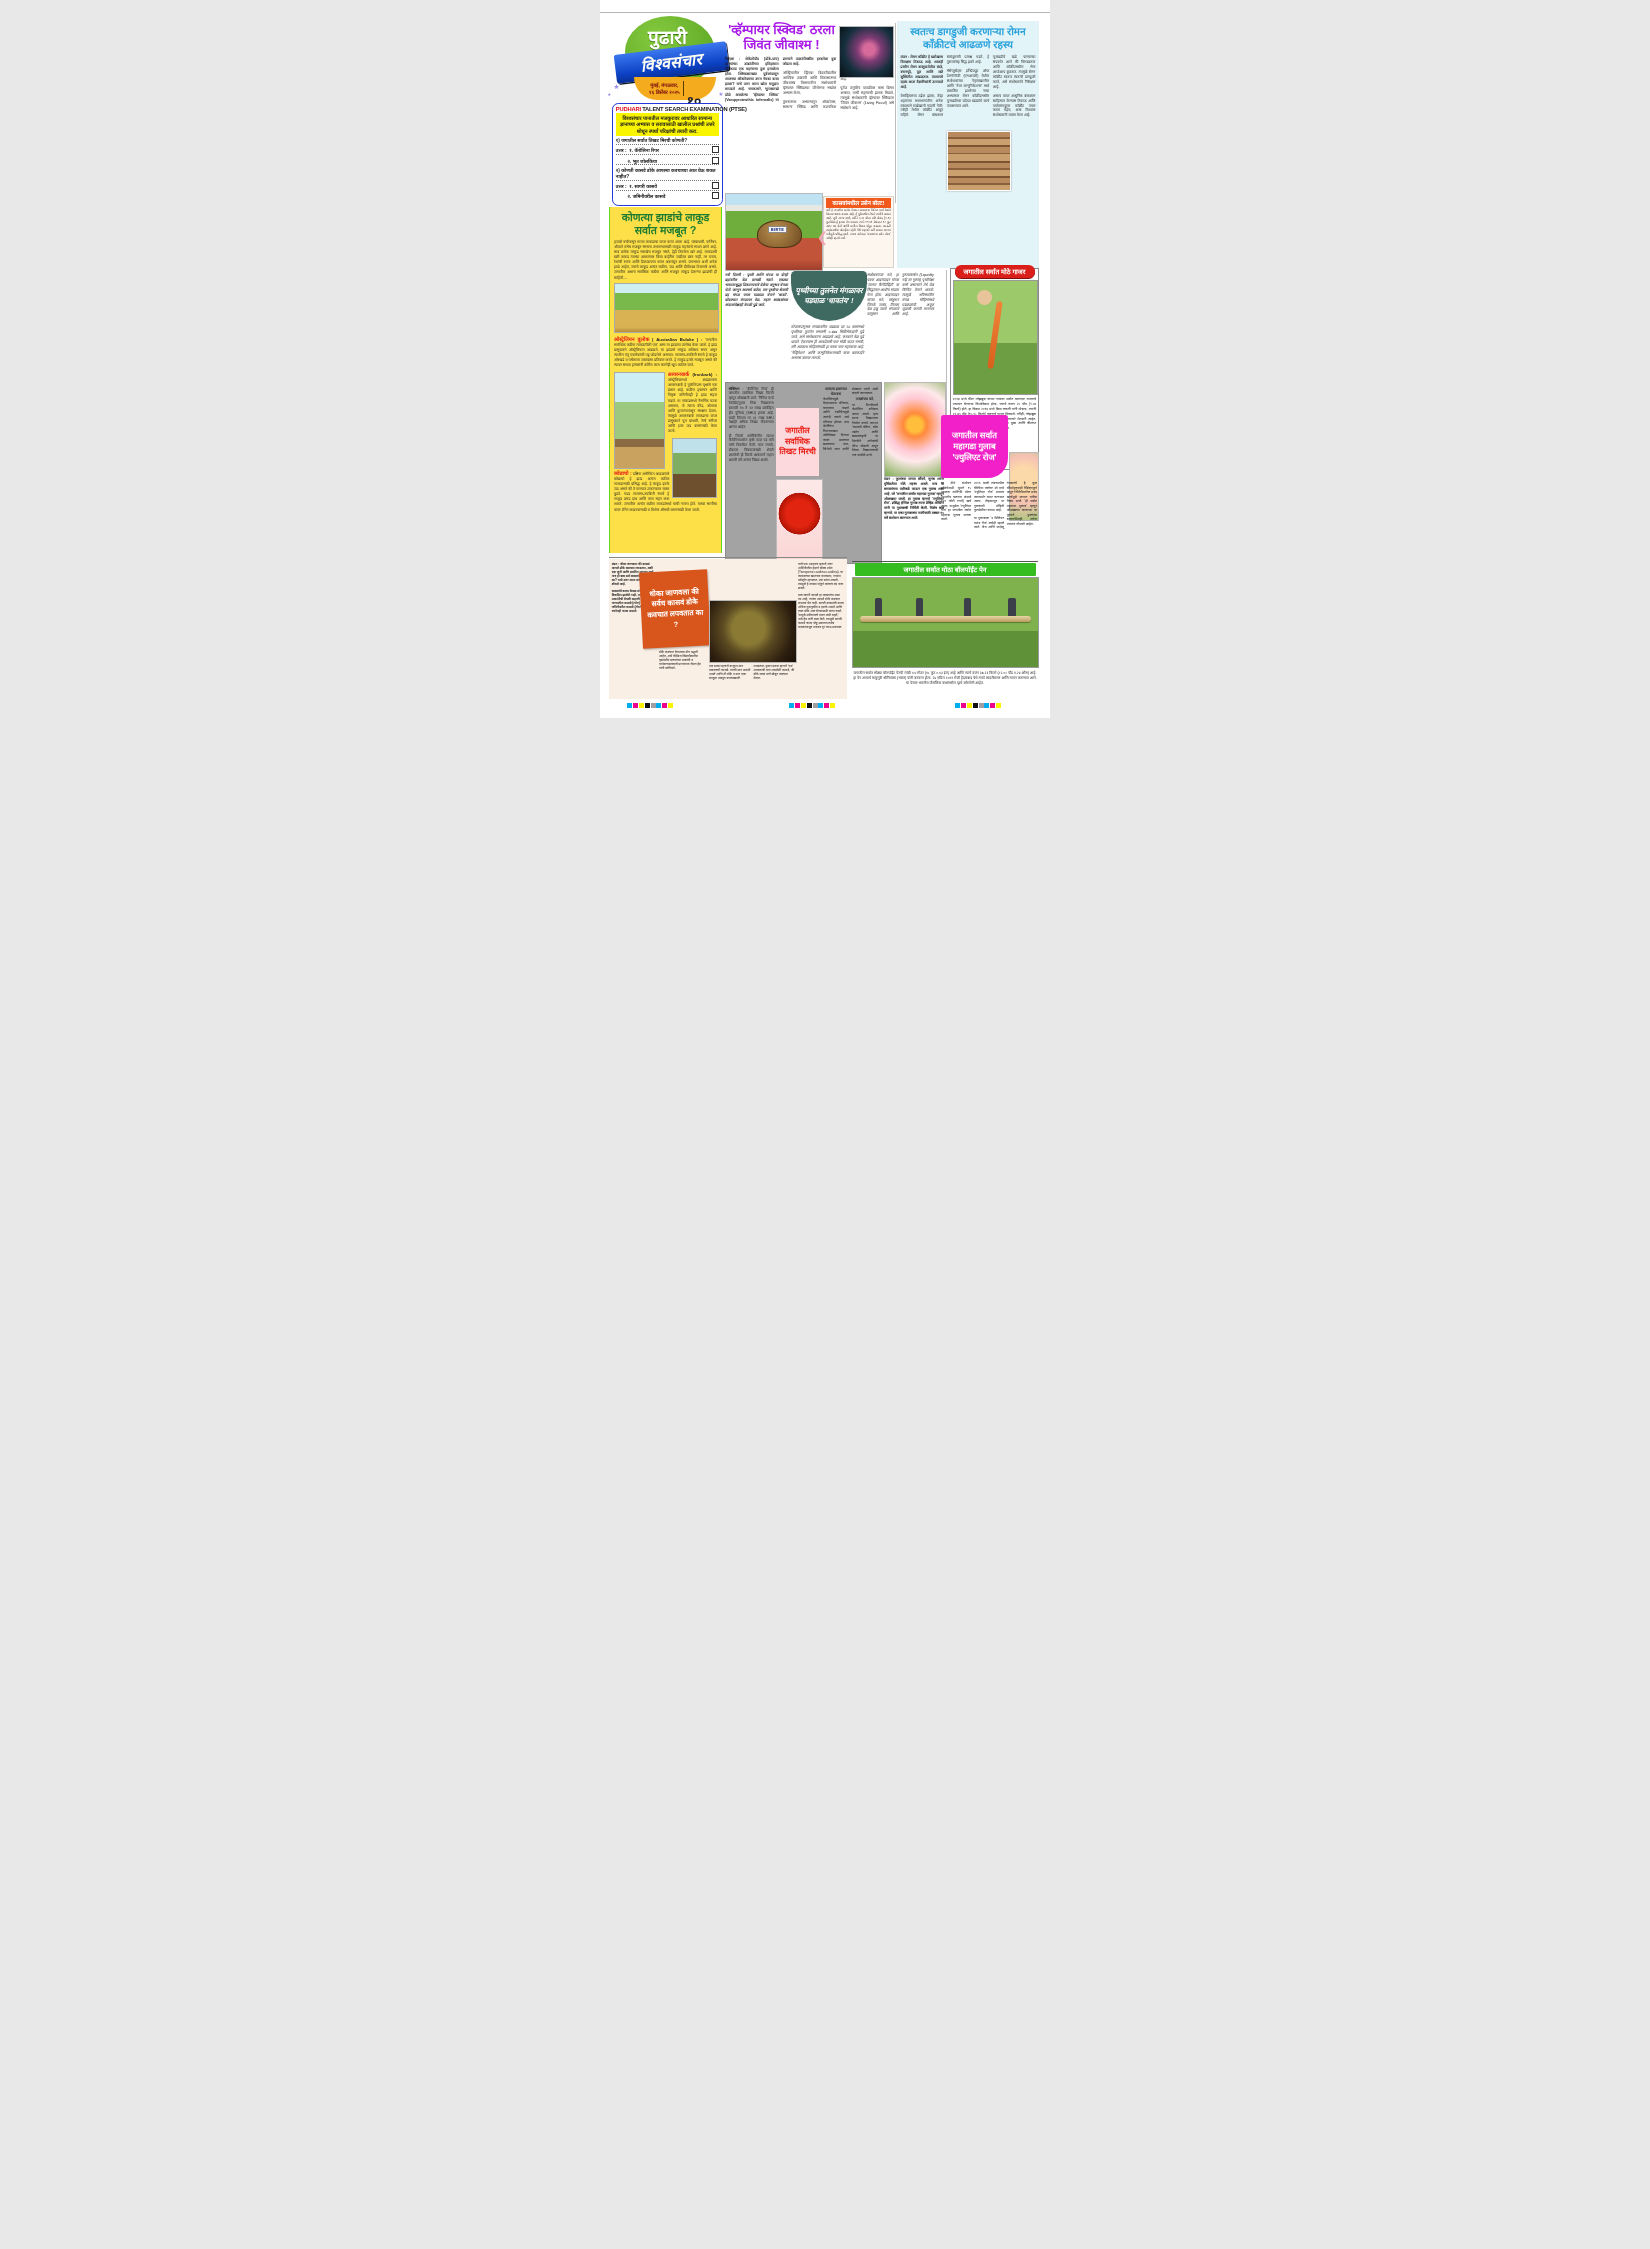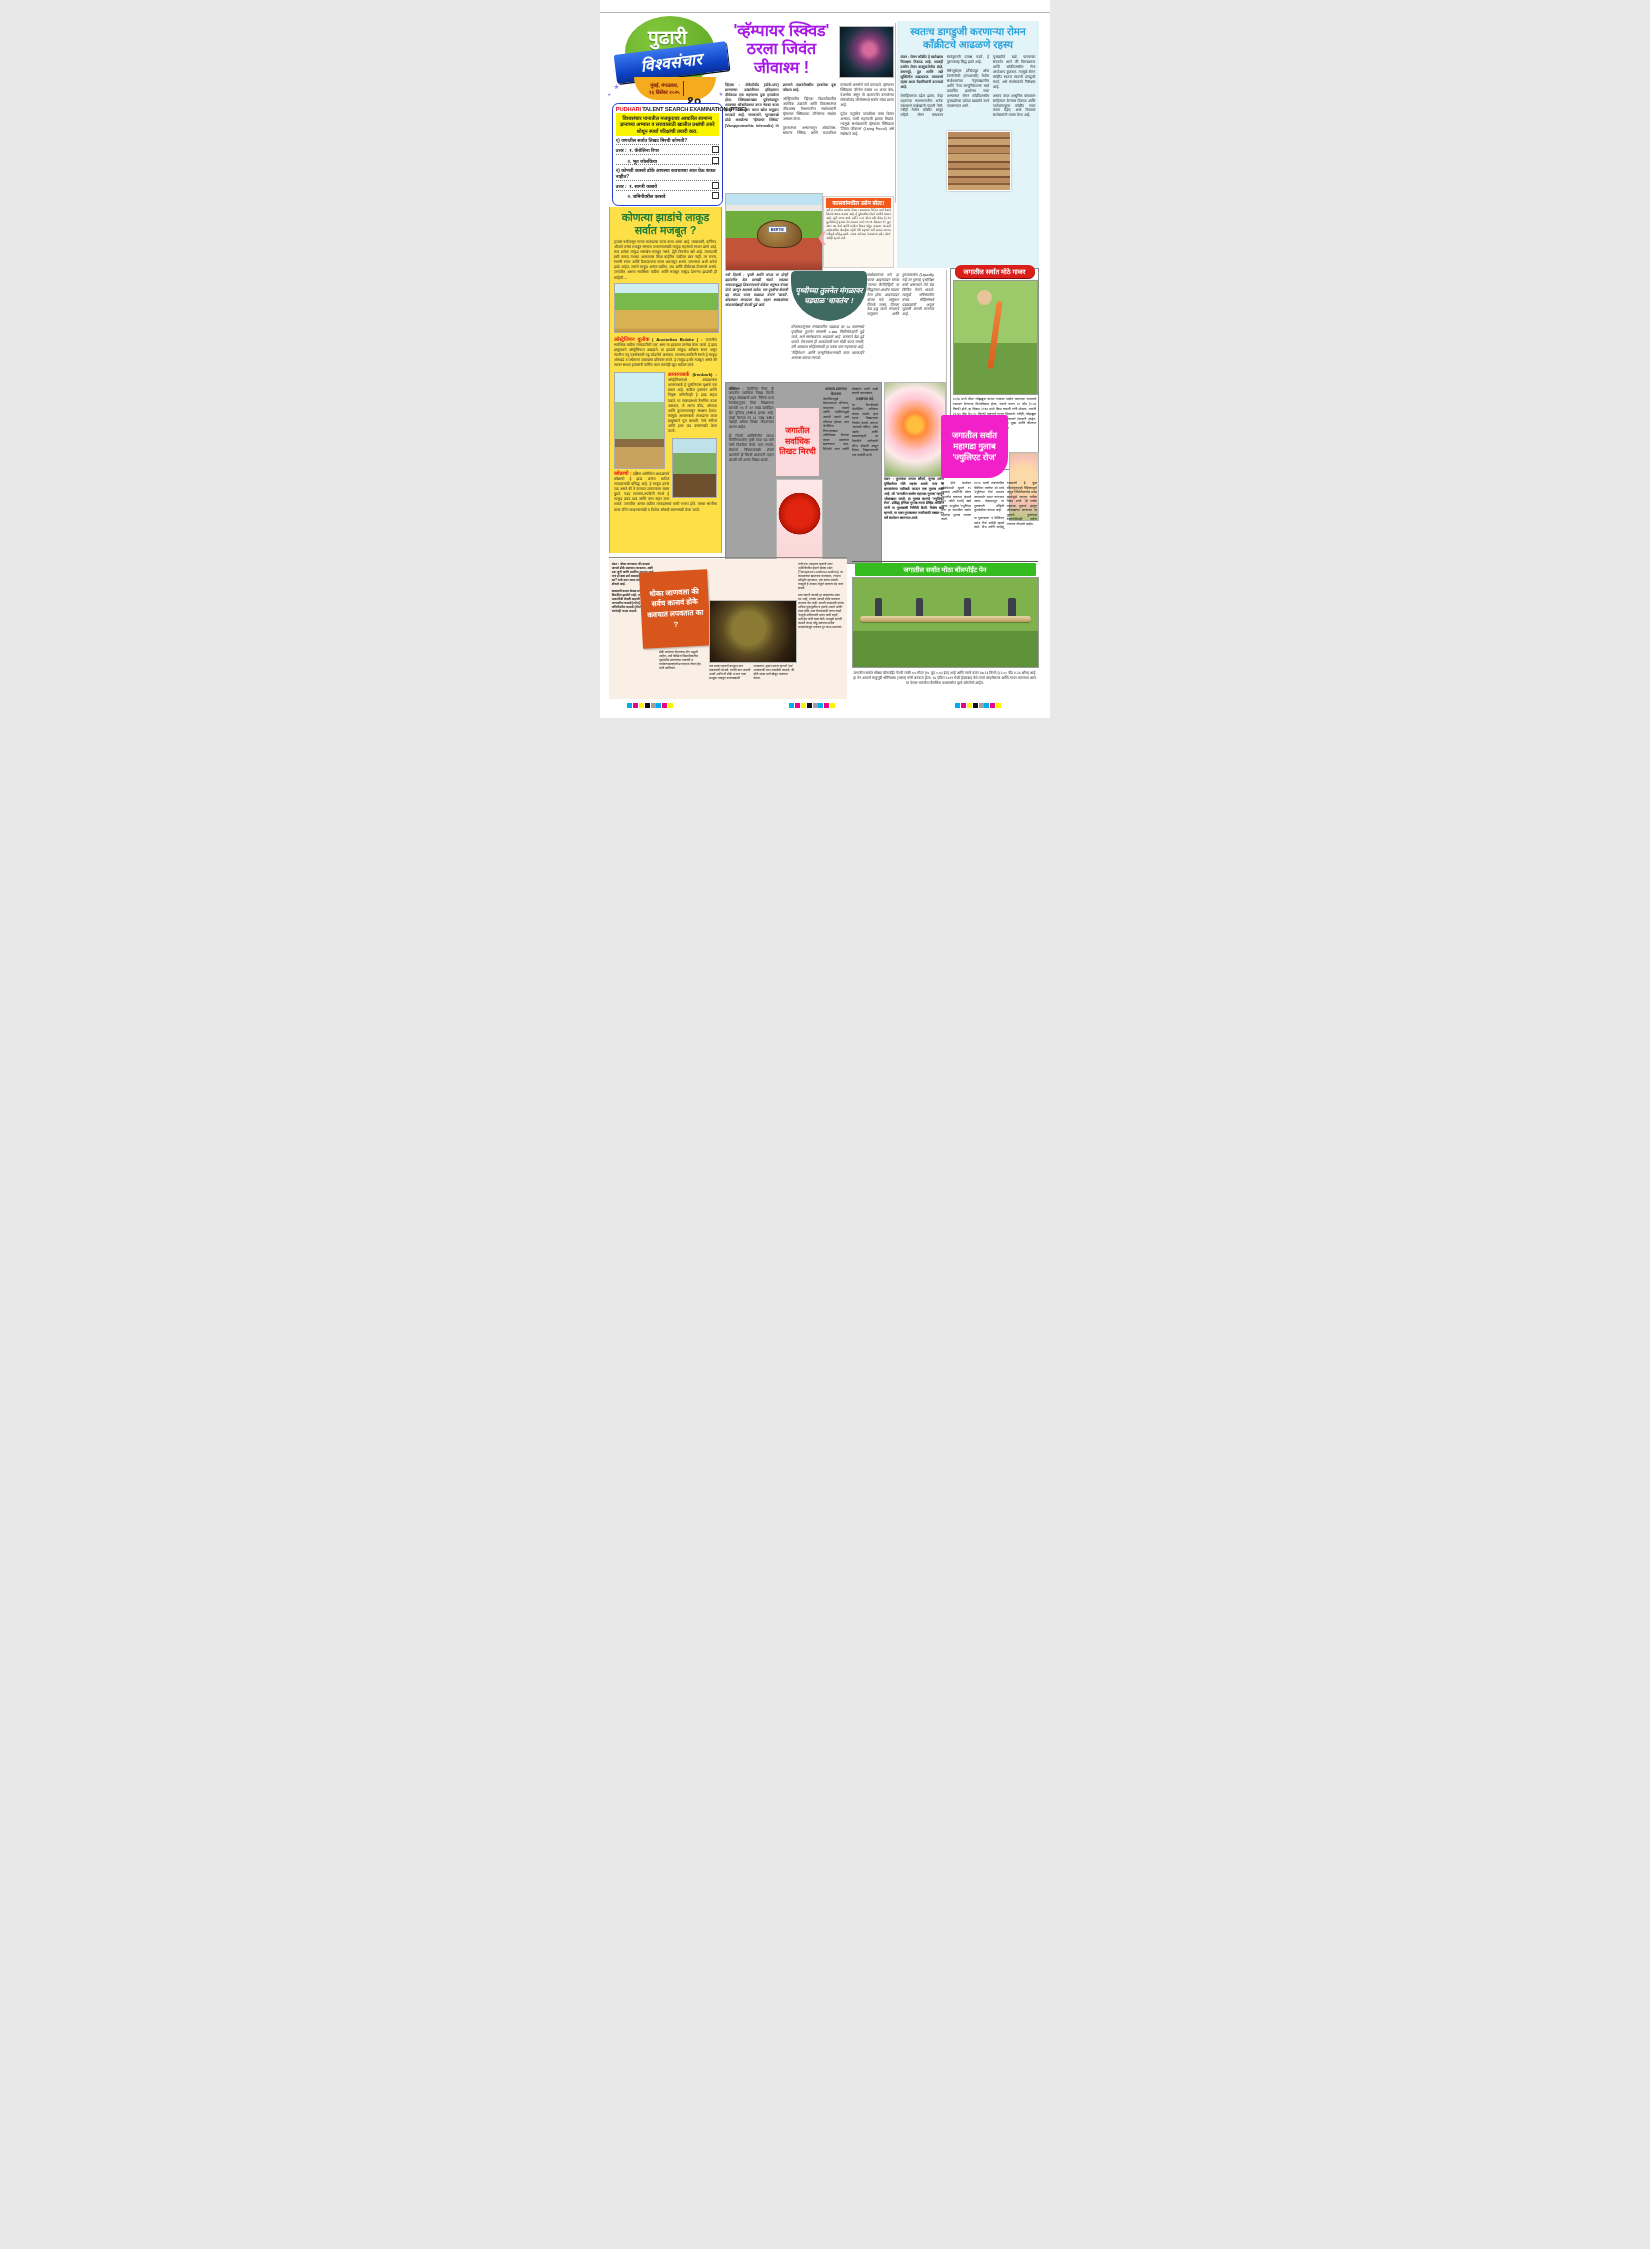--- a/index.html
+++ b/index.html
@@ -36,21 +36,21 @@
   .ptse-brand{color:#e30613;}
   .ptse-yellow{background:#f9f400;margin-top:1.3px;padding:1.3px 1.8px;font-size:5.1px;font-weight:bold;
                text-align:center;line-height:1.3;}
   .ptse-q{font-size:4.8px;font-weight:bold;border-bottom:0.4px dotted #777;padding:1.3px 0 0.9px 0;
           display:flex;justify-content:space-between;align-items:flex-end;}
   .ptse-q .opt-ind{padding-left:11.7px;}
   .cbox{width:5px;height:5px;border:0.7px solid #333;background:#fff;display:inline-block;flex:0 0 auto;}
 
   
   .squid{position:absolute;left:125px;top:21.6px;width:169px;height:184px;}
-  .squid-hl{width:113px;color:#a81ae8;font-size:16px;font-weight:bold;line-height:1.18;text-align:center;}
+  .squid-hl{width:113px;color:#a81ae8;font-size:13px;font-weight:bold;line-height:1.18;text-align:center;}
   .squid-photo{right:0;top:4.5px;width:53px;height:50px;
      background:radial-gradient(circle at 55% 45%,#d66a9b 0 14%,#7e3b74 30%,#16303e 62%,#060d12 100%);}
   .squid-body{margin-top:4.5px;column-count:3;column-gap:4px;height:116px;}
 
   
   .roman{position:absolute;left:297px;top:21px;width:142px;height:247px;background:#e3f4f8;padding:3.6px;box-sizing:border-box;}
   .roman-hl{color:#2aa2dc;font-size:10.3px;font-weight:bold;text-align:center;line-height:1.32;}
   .roman-body{margin-top:3.6px;column-count:3;column-gap:3.6px;height:198px;font-size:3.6px;}
   .roman-photo{left:50px;top:110px;width:62px;height:58px;border:0.9px solid #fff;box-shadow:0 0 1.8px #999;
      background:repeating-linear-gradient(180deg,#b98a5e 0 5.4px,#8a5f3c 5.4px 7.2px,#caa06f 7.2px 13.5px,#7c5434 13.5px 15.3px);}

